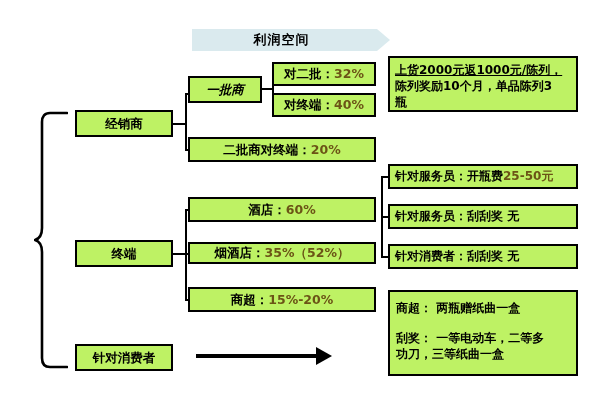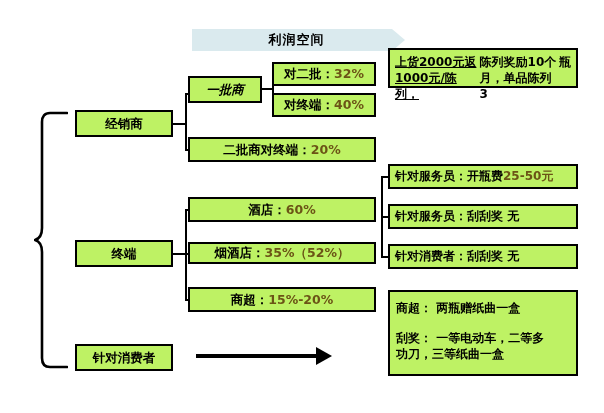--- a/index.html
+++ b/index.html
@@ -66,21 +66,21 @@
     border-bottom:9px solid transparent;
     border-left:16px solid #000;
   }
   .u{text-decoration:underline;}
 </style>
 </head>
 <body>
 
 <div id="stage">
 
-  <div class="banner" style="left:192px;top:29px;width:185px;padding-left:15px;">
+  <div class="banner" style="left:192px;top:29px;width:185px;">
     <span class="txt">利润空间</span>
     <span class="tip"></span>
   </div>
 
 
   <div class="brace" style="left:34px;top:110px;width:34px;height:260px;">
     <svg width="34" height="260" viewBox="0 0 34 260">
       <path d="M33 3 L16 3 Q8 3 8 12 L8 118 Q8 128 1 130 Q8 132 8 142 L8 248 Q8 257 16 257 L33 257" fill="none" stroke="#000" stroke-width="2.6" stroke-linecap="round" stroke-linejoin="round"></path>
     </svg>
   </div>
@@ -140,21 +140,21 @@
   <div class="box" style="left:188px;top:242px;width:188px;height:22px;">
     <span>烟酒店：</span>
       <span class="num">35%（52%）</span>
   </div>
 
   <div class="box" style="left:188px;top:287px;width:188px;height:25px;">
     <span>商超：</span>
       <span class="num">15%-20%</span>
   </div>
 
-  <div class="box left-align" style="left:388px;top:48px;width:190px;height:40px;flex-direction:row;">
+  <div class="box left-align" style="left:388px;top:56px;width:190px;height:56px;flex-direction:column;">
     <span class="u">上货2000元返1000元/陈列，</span>
     <span>陈列奖励10个月，单品陈列3</span>
     <span>瓶</span>
   </div>
 
   <div class="seg v" style="left:381px;top:176px;height:80px;"></div>
   <div class="seg h" style="left:381px;top:176px;width:9px;"></div>
   <div class="seg h" style="left:381px;top:216px;width:9px;"></div>
   <div class="seg h" style="left:381px;top:256px;width:9px;"></div>
 

